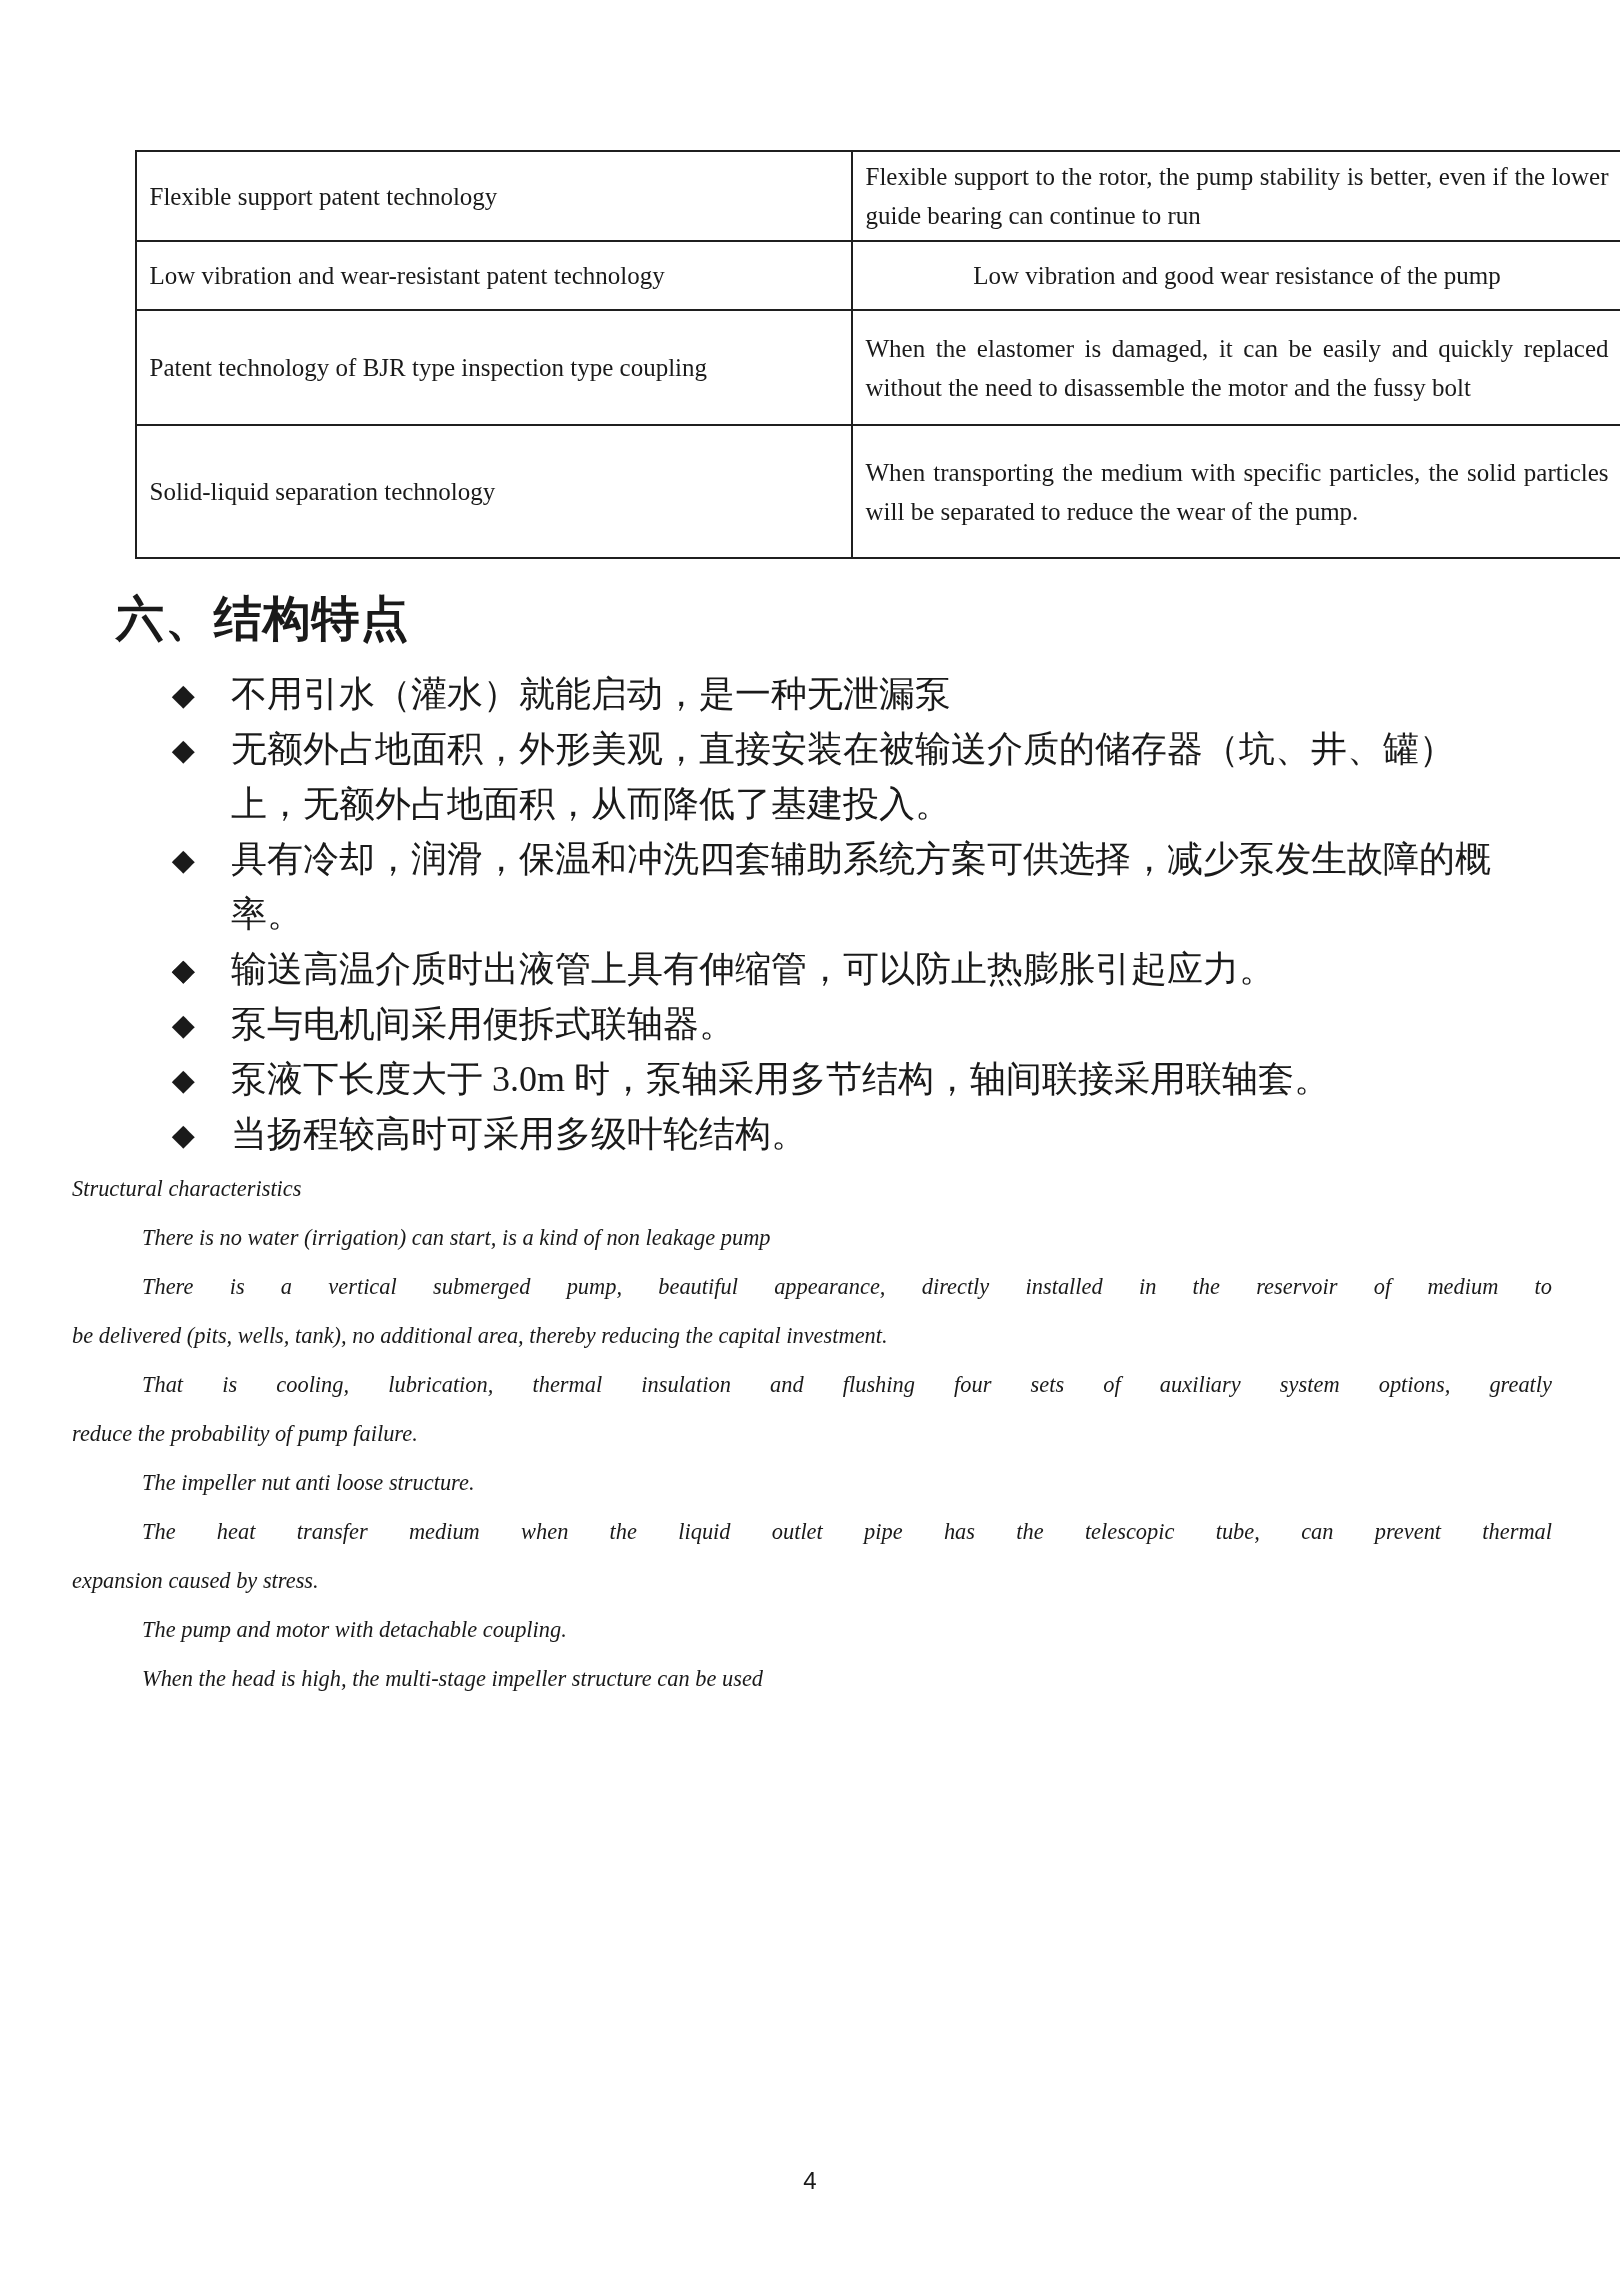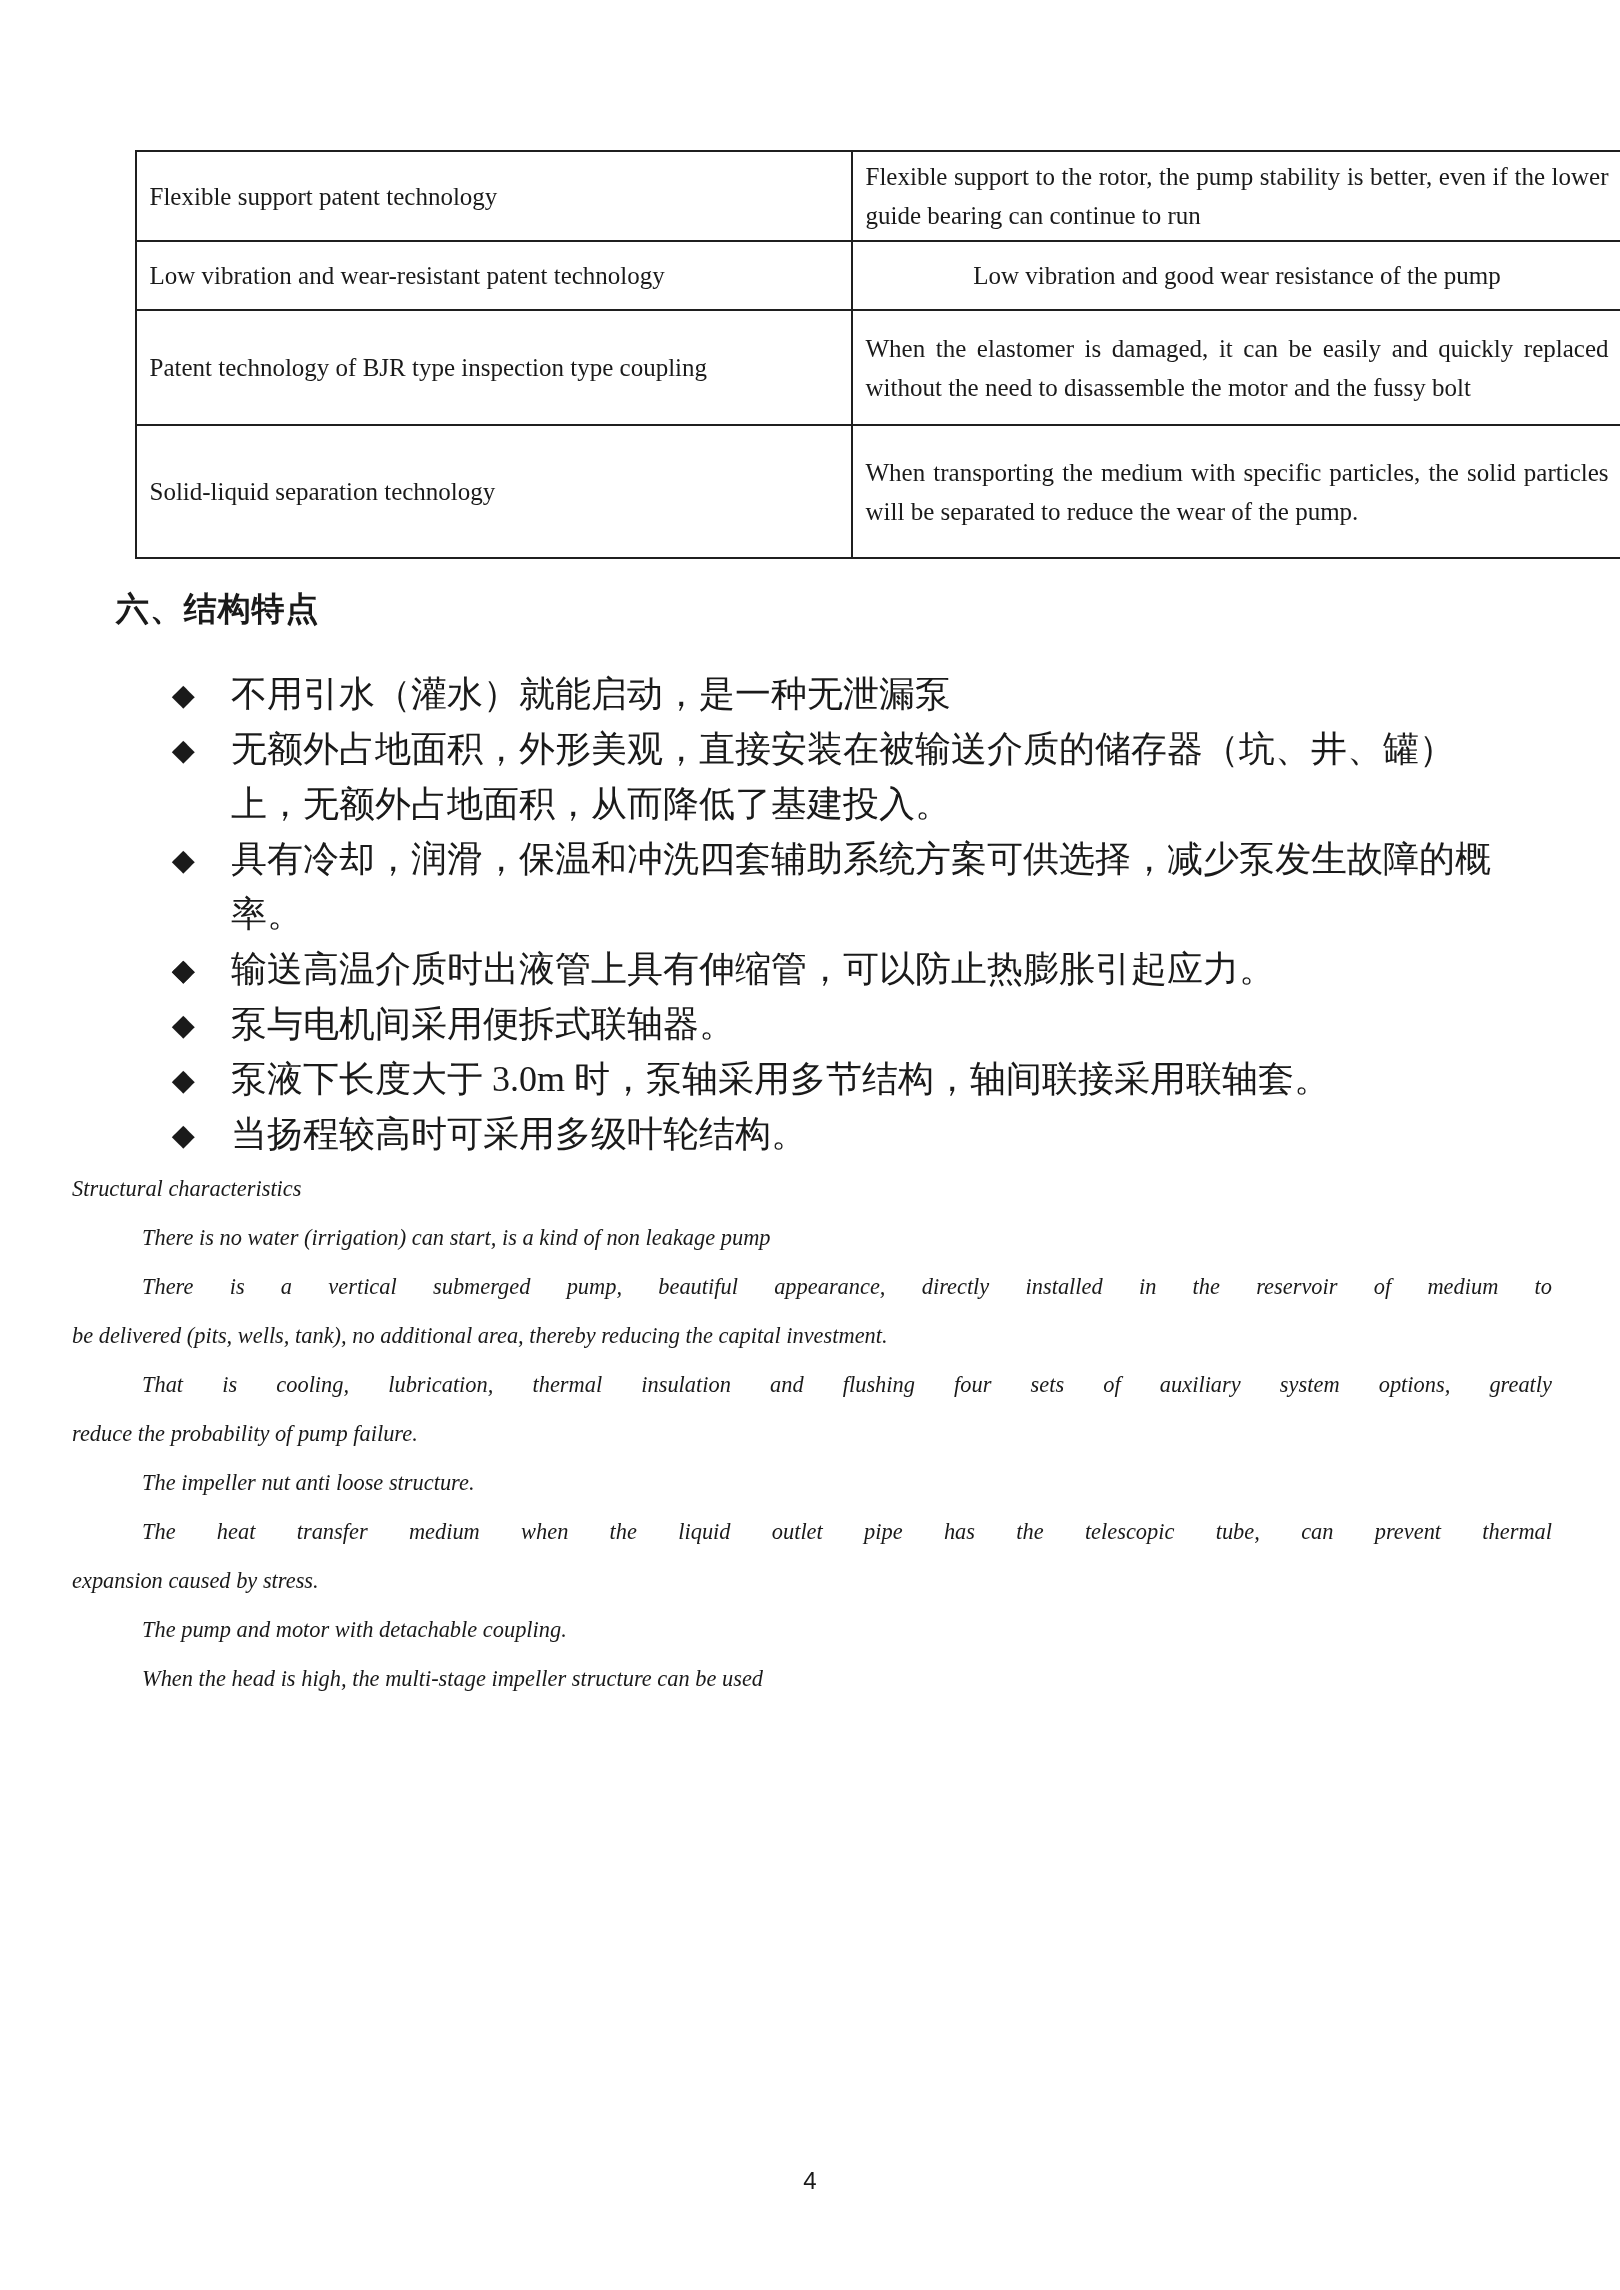--- a/index.html
+++ b/index.html
@@ -31,21 +31,21 @@
   td.desc{width:743px;text-align:justify;}
   td.desc.center{text-align:center;}
   tr.r1{height:90px;}
   tr.r2{height:69px;}
   tr.r3{height:115px;}
   tr.r4{height:133px;}
 
   
   .cn-heading{
     position:absolute;left:116px;top:587px;
-    font-size:33px;font-weight:bold;
+    font-size:48px;font-weight:bold;
     font-family:"Liberation Sans", sans-serif;
     letter-spacing:0.9px;
   }
 
   
   ul.cn-bullets{
     position:absolute;left:170px;top:667px;
     width:1348px;
     margin:0;padding:0;list-style:none;
     font-size:36px;line-height:55px;

